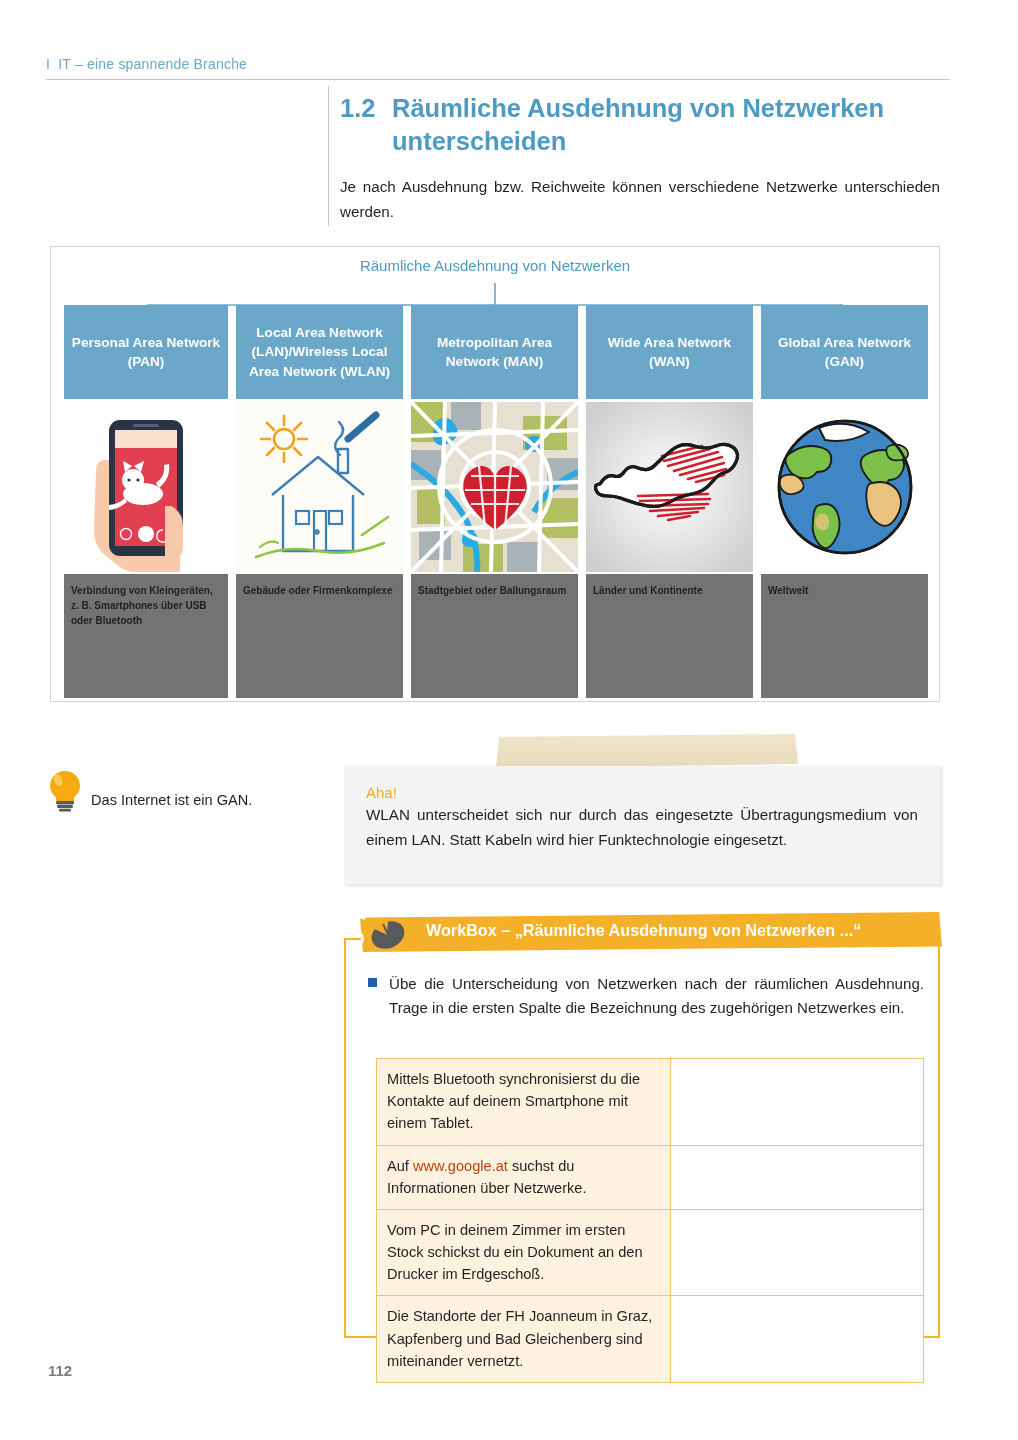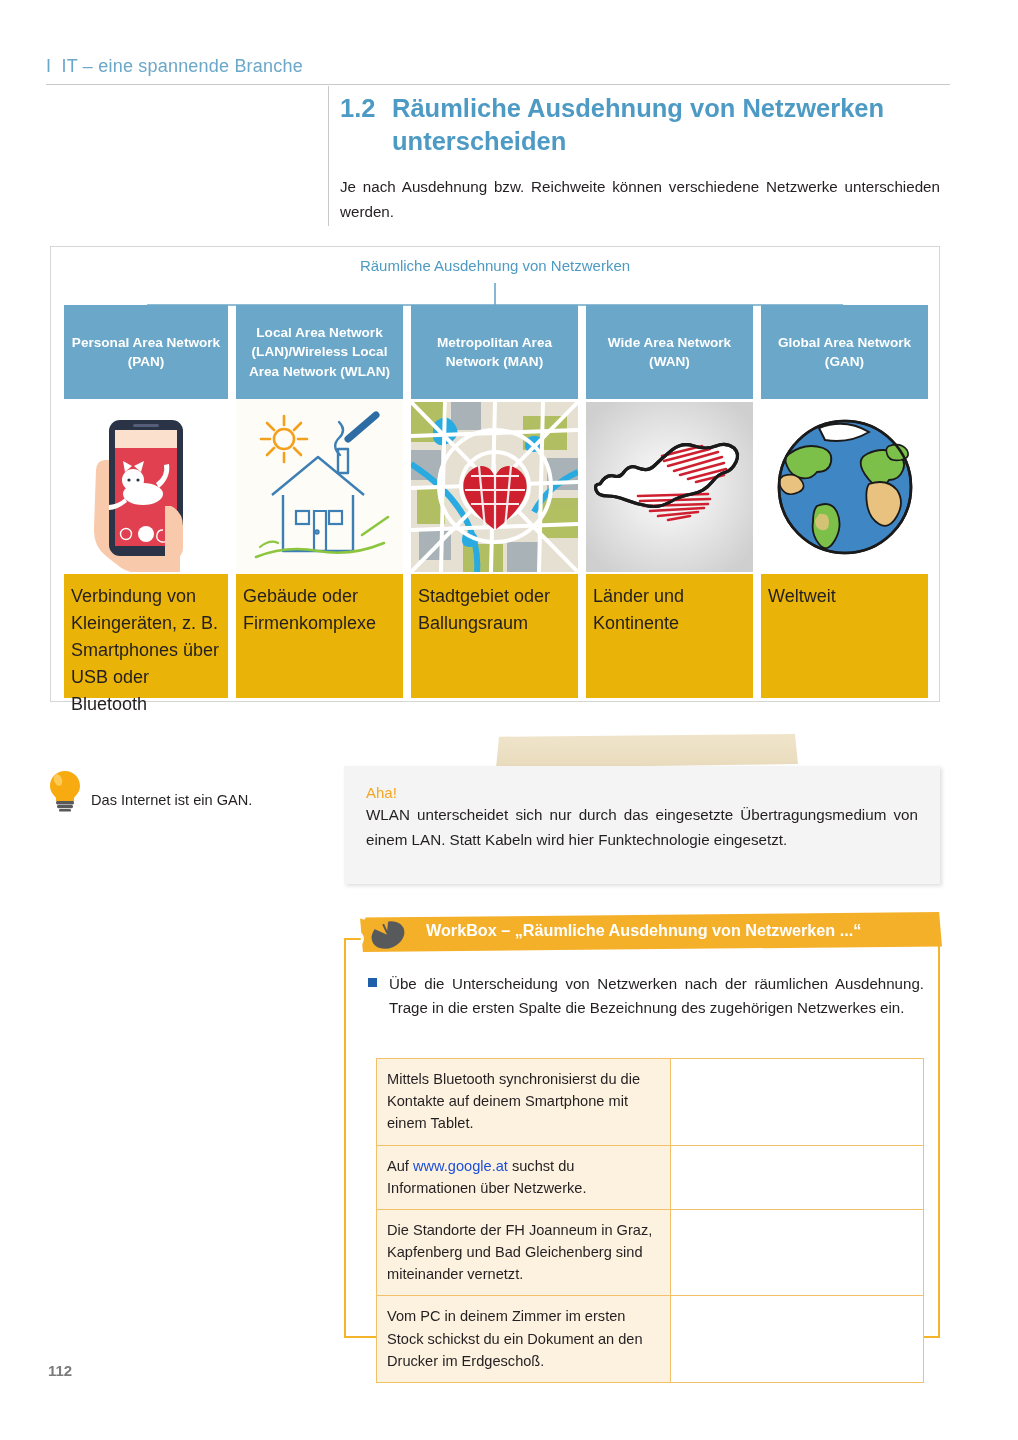--- a/index.html
+++ b/index.html
@@ -17,21 +17,21 @@
   }
 
   
   #running-head {
     position: absolute;
     left: 46px;
     top: 56px;
     width: 900px;
   }
   #running-head .rh-text {
-    font-size: 18px;
+    font-size: 14px;
     color: #6aa7c8;
     letter-spacing: .2px;
     white-space: pre;
   }
   #running-head .rh-rule {
     margin-top: 7px;
     height: 1px;
     background: #c9c9c9;
     width: 904px;
   }
@@ -138,27 +138,28 @@
   }
   .node-pic {
     height: 175px;
     background: #ffffff;
     display: flex;
     align-items: center;
     justify-content: center;
     overflow: hidden;
   }
   .node-cap {
-    background: #eab308;
-    font-size: 18px;
+    background: #737373;
+    font-size: 10px;
     line-height: 1.5;
     padding: 9px 7px 14px 7px;
     height: 124px;
     box-sizing: border-box;
     color: #231f20;
+    font-weight: bold;
   }
 
   
   #tip-block {
     position: absolute;
     left: 48px;
     top: 768px;
     width: 270px;
     display: flex;
     align-items: flex-start;
@@ -288,21 +289,21 @@
   #answer-table td.prompt {
     width: 292px;
     background: #fdf2e0;
     color: #231f20;
   }
   #answer-table td.answer {
     width: 256px;
     background: #ffffff;
   }
   #answer-table .lnk {
-    color: #1d4ed8;
+    color: #c2410c;
   }
 
   
   #page-number {
     position: absolute;
     left: 48px;
     top: 1362px;
     font-size: 15px;
     color: #7b7b7b;
     font-weight: bold;
@@ -569,25 +570,25 @@
     <tbody>
       <tr>
         <td class="prompt">Mittels Bluetooth synchronisierst du die Kontakte auf deinem Smartphone mit einem Tablet.</td>
         <td class="answer"></td>
       </tr>
       <tr>
         <td class="prompt"><span>Auf </span><span class="lnk">www.google.at</span><span> suchst du Informationen über Netzwerke.</span></td>
         <td class="answer"></td>
       </tr>
       <tr>
-        <td class="prompt">Die Standorte der FH Joanneum in Graz, Kapfenberg und Bad Gleichenberg sind miteinander vernetzt.</td>
+        <td class="prompt">Vom PC in deinem Zimmer im ersten Stock schickst du ein Dokument an den Drucker im Erdgeschoß.</td>
         <td class="answer"></td>
       </tr>
       <tr>
-        <td class="prompt">Vom PC in deinem Zimmer im ersten Stock schickst du ein Dokument an den Drucker im Erdgeschoß.</td>
+        <td class="prompt">Die Standorte der FH Joanneum in Graz, Kapfenberg und Bad Gleichenberg sind miteinander vernetzt.</td>
         <td class="answer"></td>
       </tr>
     </tbody>
   </table>
 </div>
 
 <div id="workbox-banner">
   <div class="banner-bg"></div>
   <span class="mouse-icon">
     <svg width="76" height="46" viewBox="0 0 76 46">

